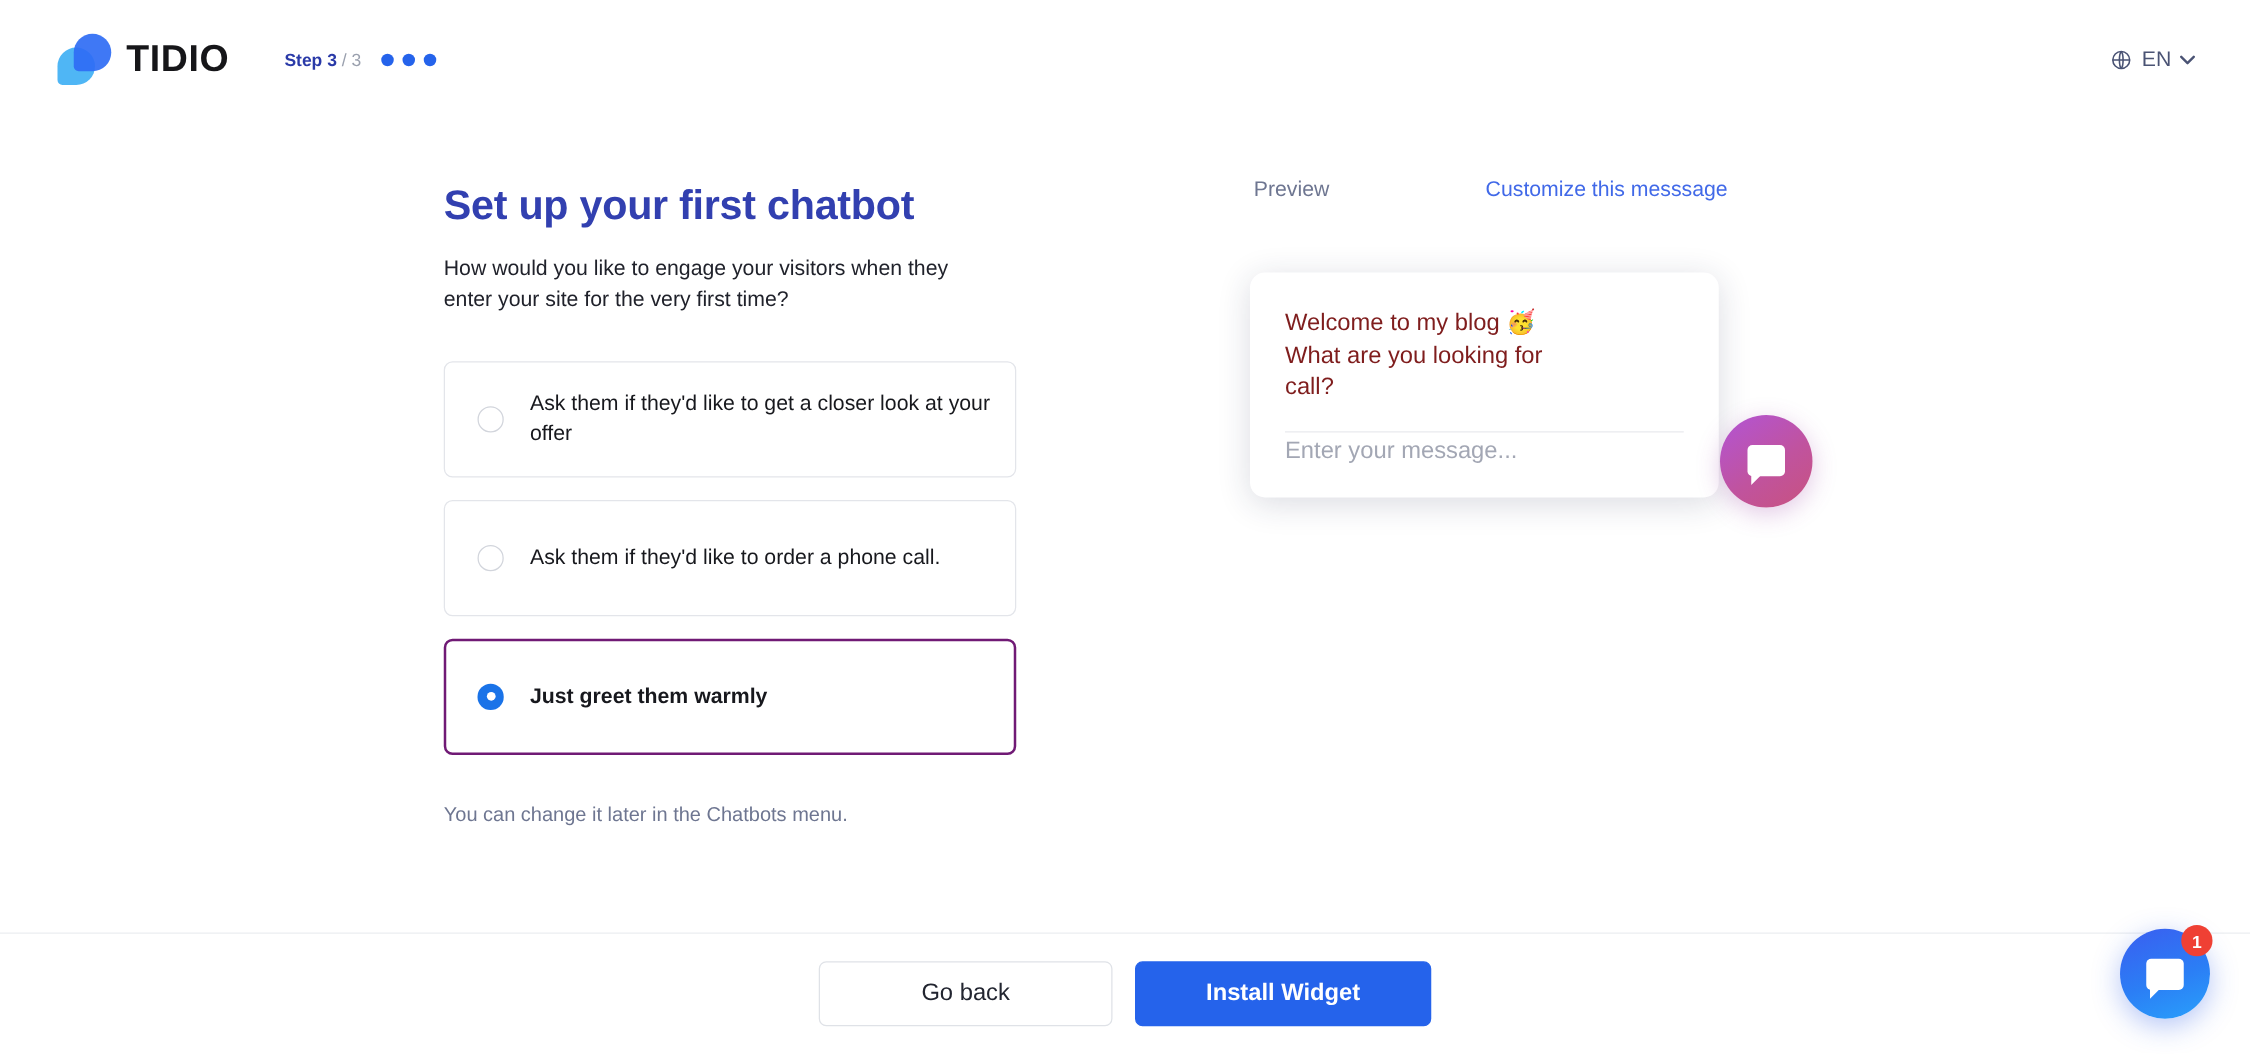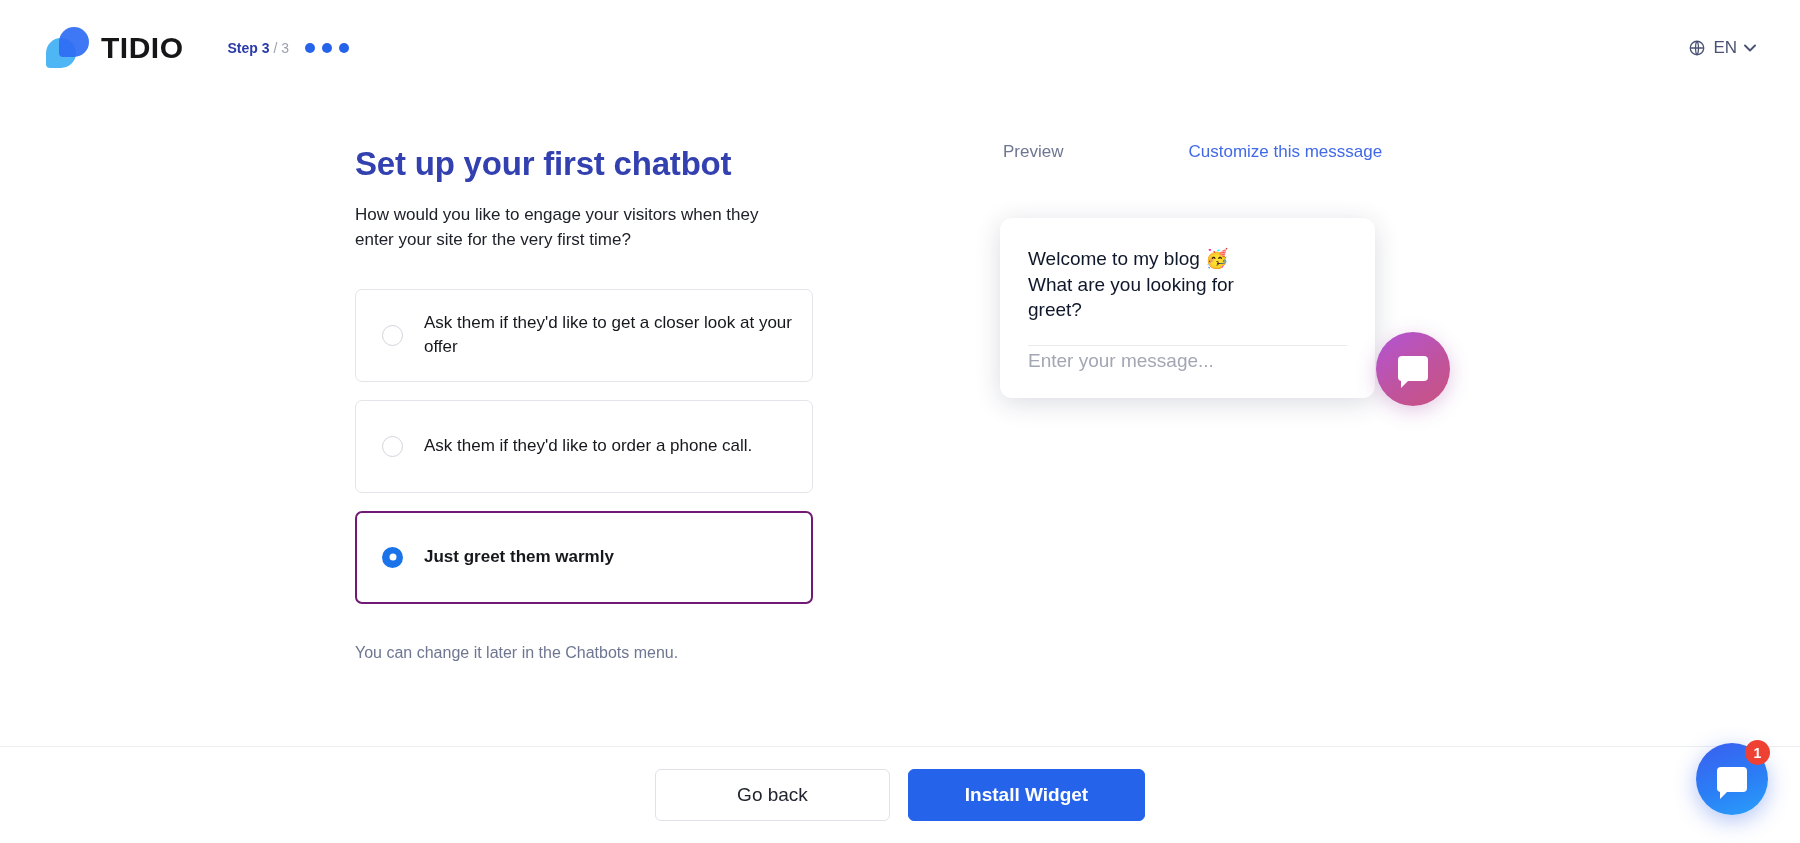--- a/index.html
+++ b/index.html
@@ -220,21 +220,21 @@
     width: 375px;
     border-radius: 12px;
     background: #fff;
     box-shadow: 0 5px 26px rgba(29,38,72,.16);
     padding: 28px 28px 26px 28px;
   }
 
   .widget-msg {
     font-size: 19px;
     line-height: 1.35;
-    color: #0f172a;
+    color: #7f1d1d;
   }
   .widget-msg .emoji { font-size: 19px; }
 
   .widget-divider {
     margin: 22px 0 0 0;
     height: 1px;
     background: #e9eaee;
   }
 
   .widget-input {
@@ -425,21 +425,21 @@
     <div class="preview-head">
       <span class="preview-label">Preview</span>
       <span class="customize-link">Customize this messsage</span>
     </div>
 
     <div class="widget-card">
       <div class="widget-msg">
         <span>Welcome to my blog</span>
         <span class="emoji">🥳</span><br>
         <span>What are you looking for</span><br>
-        <span>greet?</span>
+        <span>call?</span>
       </div>
 
       <div class="widget-divider"></div>
 
       <div class="widget-input">Enter your message...</div>
 
       <div class="widget-launcher">
         <span class="bubble-glyph"></span>
       </div>
     </div>

